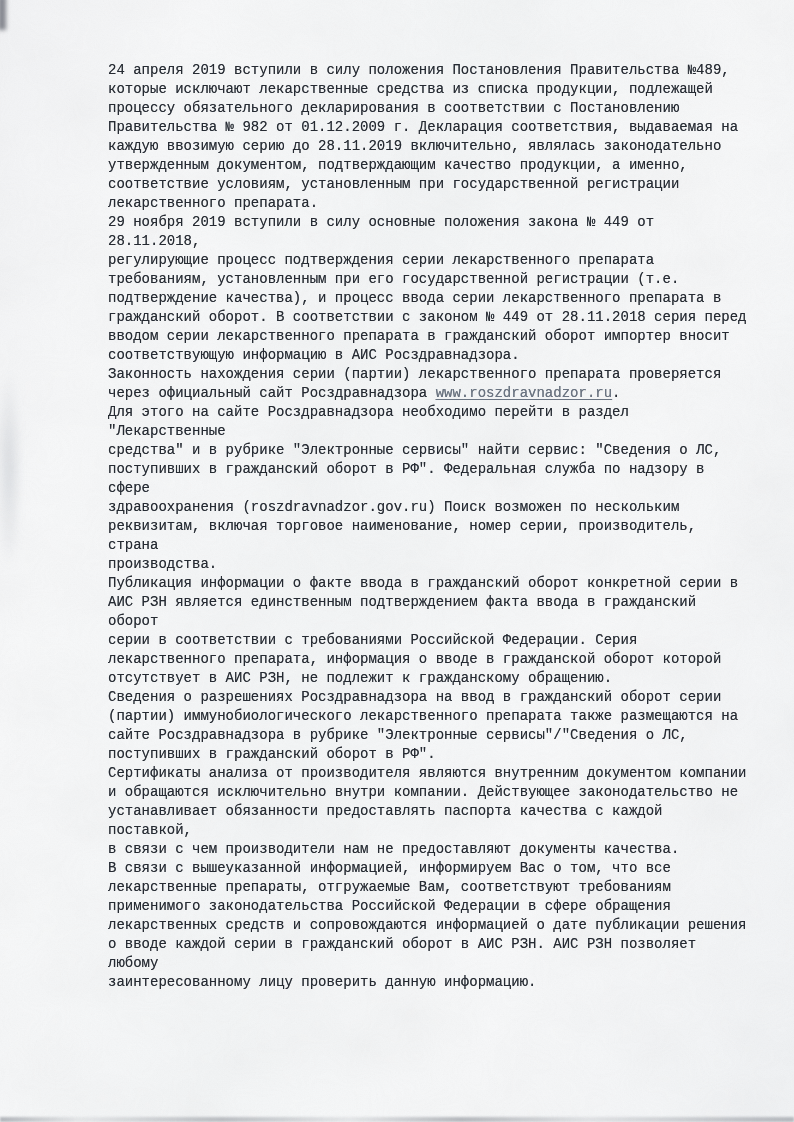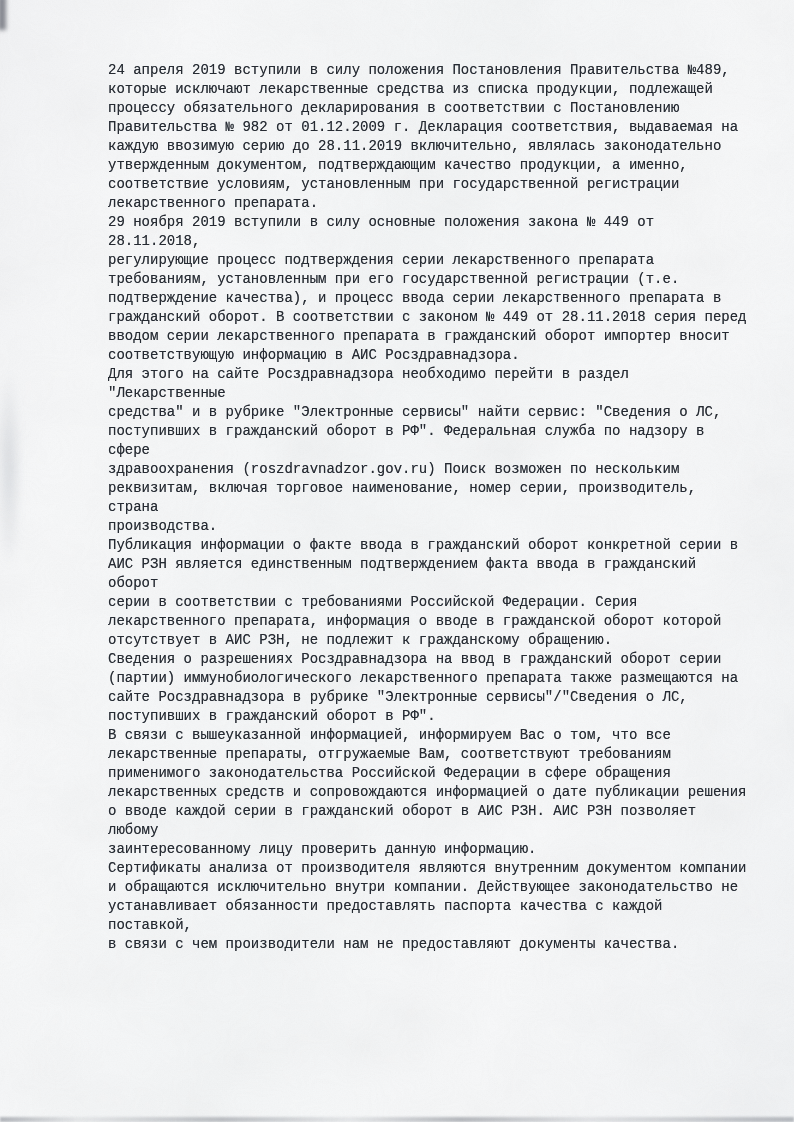--- a/index.html
+++ b/index.html
@@ -108,45 +108,47 @@
 лекарственного препарата.</p>
 
     <p class="para">29 ноября 2019 вступили в силу основные положения закона № 449 от 28.11.2018,
 регулирующие процесс подтверждения серии лекарственного препарата
 требованиям, установленным при его государственной регистрации (т.е.
 подтверждение качества), и процесс ввода серии лекарственного препарата в
 гражданский оборот. В соответствии с законом № 449 от 28.11.2018 серия перед
 вводом серии лекарственного препарата в гражданский оборот импортер вносит
 соответствующую информацию в АИС Росздравнадзора.</p>
 
+    <p class="para"><span>Законность нахождения серии (партии) лекарственного препарата проверяется
+через официальный сайт Росздравнадзора </span><a class="url">www.roszdravnadzor.ru</a><span>.</span></p>
 
     <p class="para">Для этого на сайте Росздравнадзора необходимо перейти в раздел "Лекарственные
 средства" и в рубрике "Электронные сервисы" найти сервис: "Сведения о ЛС,
 поступивших в гражданский оборот в РФ". Федеральная служба по надзору в сфере
 здравоохранения (roszdravnadzor.gov.ru) Поиск возможен по нескольким
 реквизитам, включая торговое наименование, номер серии, производитель, страна
 производства.</p>
 
     <p class="para">Публикация информации о факте ввода в гражданский оборот конкретной серии в
 АИС РЗН является единственным подтверждением факта ввода в гражданский оборот
 серии в соответствии с требованиями Российской Федерации. Серия
 лекарственного препарата, информация о вводе в гражданской оборот которой
 отсутствует в АИС РЗН, не подлежит к гражданскому обращению.</p>
 
     <p class="para">Сведения о разрешениях Росздравнадзора на ввод в гражданский оборот серии
 (партии) иммунобиологического лекарственного препарата также размещаются на
 сайте Росздравнадзора в рубрике "Электронные сервисы"/"Сведения о ЛС,
 поступивших в гражданский оборот в РФ".</p>
 
+    <p class="para">Сертификаты анализа от производителя являются внутренним документом компании
+и обращаются исключительно внутри компании. Действующее законодательство не
+устанавливает обязанности предоставлять паспорта качества с каждой поставкой,
+в связи с чем производители нам не предоставляют документы качества.</p>
+
     <p class="para">В связи с вышеуказанной информацией, информируем Вас о том, что все
 лекарственные препараты, отгружаемые Вам, соответствуют требованиям
 применимого законодательства Российской Федерации в сфере обращения
 лекарственных средств и сопровождаются информацией о дате публикации решения
 о вводе каждой серии в гражданский оборот в АИС РЗН. АИС РЗН позволяет любому
 заинтересованному лицу проверить данную информацию.</p>
 
-    <p class="para">Сертификаты анализа от производителя являются внутренним документом компании
-и обращаются исключительно внутри компании. Действующее законодательство не
-устанавливает обязанности предоставлять паспорта качества с каждой поставкой,
-в связи с чем производители нам не предоставляют документы качества.</p>
-
   </div>
 </div>
 
 </body></html>

